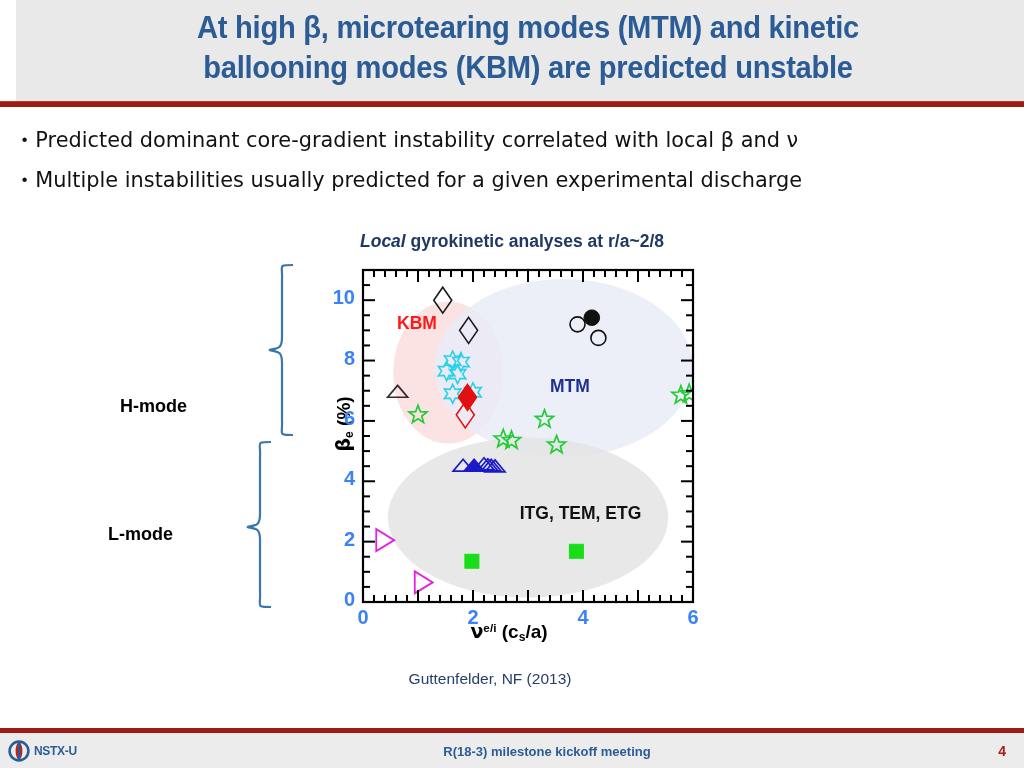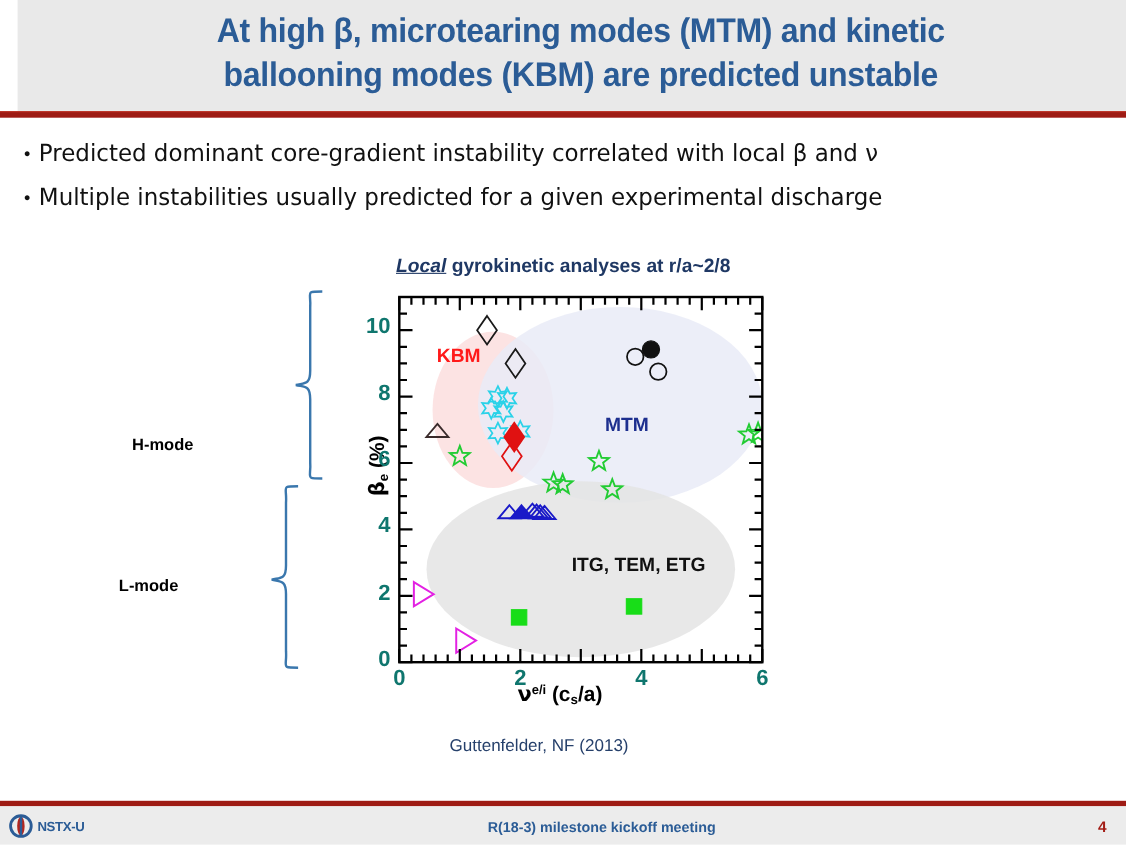--- a/index.html
+++ b/index.html
@@ -51,24 +51,24 @@
     font-size:17px;line-height:30px;
   }
   .bullet .btxt{flex:1;}
   .gk{font-family:"DejaVu Sans", sans-serif;}
   
   #subtitle{
     position:absolute;left:0;top:231px;width:1024px;
     text-align:center;
     font-size:17.5px;font-weight:bold;color:#1f3864;
   }
-  #subtitle .ul{font-style:italic;text-decoration:underline;}
+  #subtitle .ul{font-style:italic;}
   
   .mode-label{
-    position:absolute;font-size:15px;font-weight:bold;color:#000;
+    position:absolute;font-size:18px;font-weight:bold;color:#000;
   }
   #hmode-label{left:120px;top:396px;}
   #lmode-label{left:108px;top:524px;}
   #braces{position:absolute;left:225px;top:262px;}
   
   #plot-wrap{
     position:absolute;left:290px;top:262px;
     width:420px;height:400px;
   }
   #ylabel{
@@ -79,21 +79,21 @@
     transform-origin:center center;
     white-space:nowrap;
   }
   #xlabel{
     position:absolute;left:99px;top:358px;width:240px;
     text-align:center;font-size:19px;font-weight:bold;color:#000;
   }
   sub{font-size:0.64em;vertical-align:-0.24em;}
   sup{font-size:0.62em;vertical-align:0.5em;}
   .tickl{
-    position:absolute;font-size:20px;font-weight:bold;color:#0f766e;
+    position:absolute;font-size:20px;font-weight:bold;color:#3b82f6;
     text-align:center;
   }
   
   #caption{
     position:absolute;left:0;top:670px;width:980px;text-align:center;
     font-size:15.5px;color:#26406b;
   }
   
   #footer-rule{
     position:absolute;left:0;top:728px;width:1024px;height:5px;background:#9e1b14;

